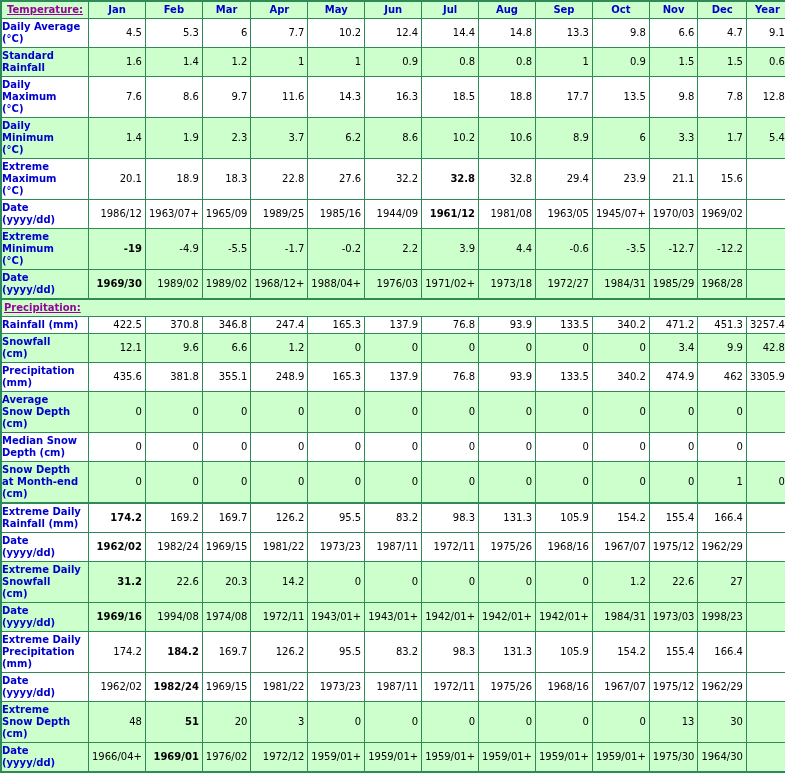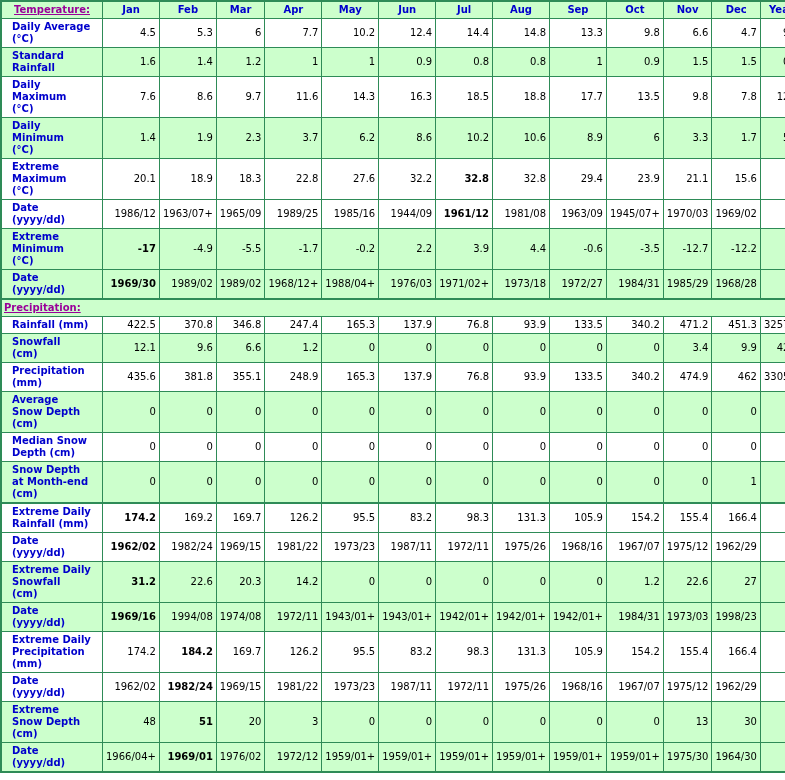--- a/index.html
+++ b/index.html
@@ -39,21 +39,21 @@
     width: 80px;
     min-width: 80px;
   }
   .climate td.label {
     color: var(--blue);
     font-weight: bold;
     text-align: left;
     white-space: pre-line;
     width: 80px;
     min-width: 80px;
-    padding: 2px 10px;
+    padding: 2px 0;
   }
   .climate td.num {
     text-align: right;
     white-space: nowrap;
   }
   .climate tr.green td { background: var(--green); }
   .climate tr.white td { background: #ffffff; }
   .climate tr.thick > td, .climate tr.thick > th { border-top: 2px solid var(--border); }
   .climate td.section-cell {
     background: var(--green);
@@ -183,31 +183,31 @@
         <td class="label">Date
 (yyyy/dd)</td>
         <td class="num">1986/12</td>
         <td class="num">1963/07+</td>
         <td class="num">1965/09</td>
         <td class="num">1989/25</td>
         <td class="num">1985/16</td>
         <td class="num">1944/09</td>
         <td class="num b">1961/12</td>
         <td class="num">1981/08</td>
-        <td class="num">1963/09</td>
+        <td class="num">1963/05</td>
         <td class="num">1945/07+</td>
         <td class="num">1970/03</td>
         <td class="num">1969/02</td>
         <td class="num"></td>
       </tr>
       <tr class="green">
         <td class="label">Extreme
 Minimum
 (°C)</td>
-        <td class="num b">-17</td>
+        <td class="num b">-19</td>
         <td class="num">-4.9</td>
         <td class="num">-5.5</td>
         <td class="num">-1.7</td>
         <td class="num">-0.2</td>
         <td class="num">2.2</td>
         <td class="num">3.9</td>
         <td class="num">4.4</td>
         <td class="num">-0.6</td>
         <td class="num">-3.5</td>
         <td class="num">-12.7</td>

